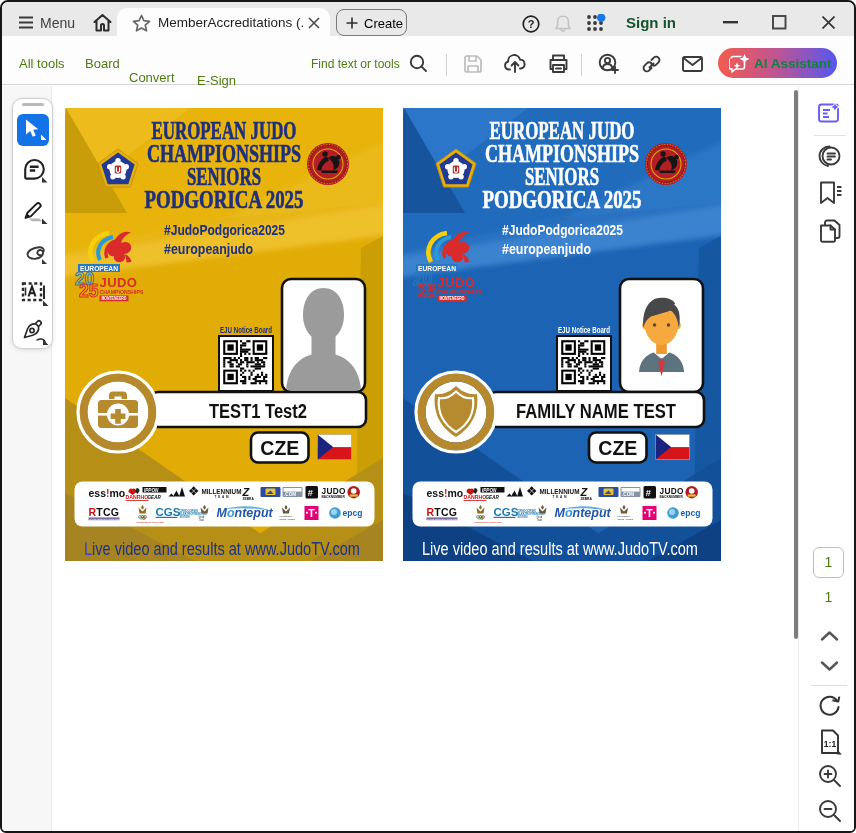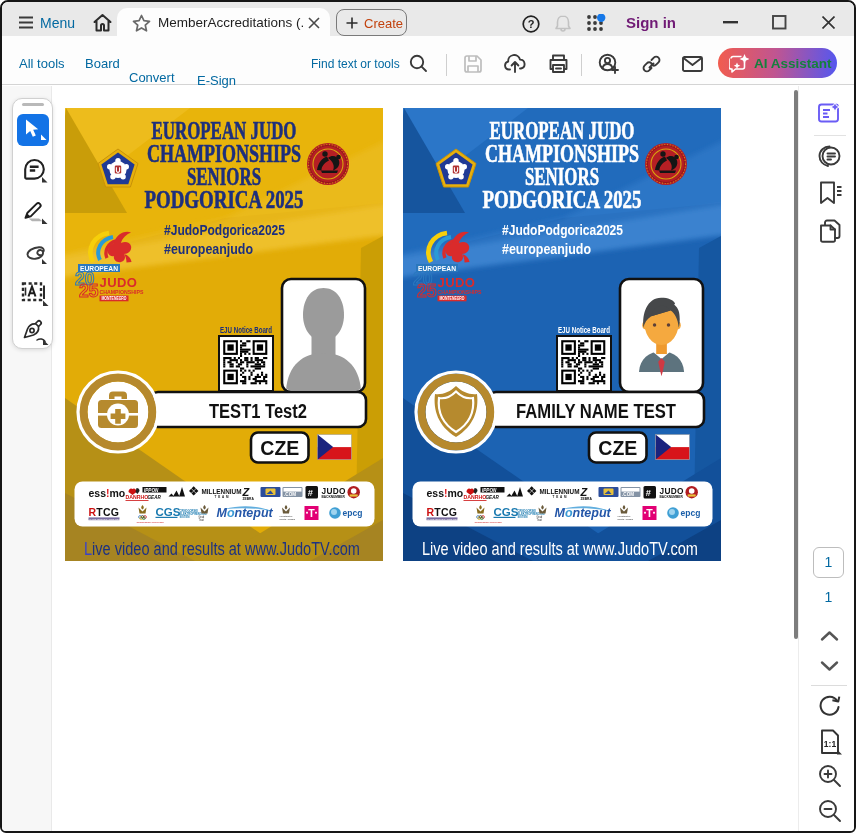--- a/index.html
+++ b/index.html
@@ -2,71 +2,71 @@
 <html><head><meta charset="utf-8"><style>
 *{margin:0;padding:0;box-sizing:border-box}
 body{width:856px;height:833px;background:#fff;font-family:"Liberation Sans",sans-serif;position:relative;overflow:hidden}
 .win{position:absolute;inset:0;border:2px solid #161616;border-radius:8px 8px 6px 6px;background:#fff;overflow:hidden}
 .titlebar{position:absolute;left:0;top:0;right:0;height:34px;background:#e9e9e9}
 .tab{position:absolute;left:115px;top:6px;width:213px;height:28px;background:#fdfdfd;border-radius:10px 10px 0 0}
 .row2{position:absolute;left:0;top:34px;right:0;height:49px;background:#fdfdfd;border-bottom:1px solid #d4d4d4}
 .leftrail{position:absolute;left:0;top:84px;bottom:0;width:50px;background:#f7f7f7;border-right:1px solid #e9e9e9}
 .panel{position:absolute;left:10px;top:96px;width:41px;height:251px;background:#fff;border:1px solid #d0d0d0;border-radius:10px;box-shadow:0 1px 4px rgba(0,0,0,.12)}
 .rightrail{position:absolute;right:0;top:84px;bottom:0;width:56px;background:#fff;border-left:1px solid #ececec}
-.lbl{position:absolute;font-size:13px;color:#0369a1}
+.lbl{position:absolute;font-size:13px;color:#4d7c0f}
 svg{display:block}
 </style></head><body>
 <div class="win">
 <div class="titlebar"></div>
 <div class="tab"></div>
 <div class="row2"></div>
 <div class="leftrail"></div>
 <div class="rightrail"></div>
 <svg style="position:absolute;left:16px;top:13px" width="16" height="15">
       <g stroke="#3a3a3a" stroke-width="1.9">
         <path d="M1,2.5 h14 M1,7.5 h14 M1,12.5 h14"></path>
       </g>
     </svg>
-<div class="lbl" style="left:38px;top:13px;color:#0369a1;font-size:14px">Menu</div>
+<div class="lbl" style="left:38px;top:13px;color:#404040;font-size:14px">Menu</div>
 <svg style="position:absolute;left:90px;top:11px" width="21" height="20">
       <path d="M2.5,9 L10.5,2 L18.5,9 M4.5,8 V17.5 H9 V12.5 a1.5,1.5 0 0 1 3,0 V17.5 H16.5 V8" stroke="#2c2c2c" stroke-width="2" fill="none" stroke-linejoin="round" stroke-linecap="round"></path>
     </svg>
 <svg style="position:absolute;left:130px;top:12px" width="19" height="18">
       <path d="M9.5,1.5 l2.4,5.2 5.6,.6 -4.2,3.9 1.2,5.6 -5,-2.9 -5,2.9 1.2,-5.6 -4.2,-3.9 5.6,-.6 z" stroke="#6a6a6a" stroke-width="1.7" fill="none" stroke-linejoin="round"></path>
     </svg>
 <div class="lbl" style="left:156px;top:13px;width:146px;white-space:nowrap;overflow:hidden;color:#1f1f1f;font-size:13.5px">MemberAccreditations (...</div>
 <svg style="position:absolute;left:306px;top:15px" width="12" height="12">
       <path d="M1,1 L11,11 M11,1 L1,11" stroke="#4a4a4a" stroke-width="1.6"></path>
     </svg>
 <div style="position:absolute;left:334px;top:7px;width:71px;height:27px;border:1.5px solid #7a7a7a;border-radius:8px"></div>
 <svg style="position:absolute;left:344px;top:15px" width="12" height="12">
       <path d="M6,0.5 V11.5 M0.5,6 H11.5" stroke="#2c2c2c" stroke-width="1.6"></path>
     </svg>
-<div class="lbl" style="left:362px;top:14px;color:#c2410c;font-size:13px">Create</div>
+<div class="lbl" style="left:362px;top:14px;color:#000000;font-size:13px">Create</div>
 <svg style="position:absolute;left:520px;top:13px" width="18" height="18">
       <circle cx="9" cy="9" r="7.8" stroke="#222" stroke-width="1.7" fill="none"></circle>
       <text x="9" y="13" font-size="11" font-weight="bold" fill="#222" text-anchor="middle" font-family="Liberation Sans">?</text>
     </svg>
 <svg style="position:absolute;left:552px;top:12px" width="18" height="19">
       <path d="M9,2 C5.7,2 3.5,4.5 3.5,8 V12 L2,14.5 H16 L14.5,12 V8 C14.5,4.5 12.3,2 9,2 Z M7,15 a2,2 0 0 0 4,0" stroke="#c2c2c2" stroke-width="1.6" fill="none" stroke-linejoin="round"></path>
     </svg>
 <svg style="position:absolute;left:584px;top:12px" width="20" height="19">
 <g fill="#3a3a3a">
         <circle cx="3" cy="3" r="1.9"></circle>
         <circle cx="9" cy="3" r="1.9"></circle>
         <circle cx="3" cy="9" r="1.9"></circle>
         <circle cx="9" cy="9" r="1.9"></circle>
         <circle cx="15" cy="9" r="1.9"></circle>
         <circle cx="3" cy="15" r="1.9"></circle>
         <circle cx="9" cy="15" r="1.9"></circle>
         <circle cx="15" cy="15" r="1.9"></circle>
       </g>
 <circle cx="15.2" cy="3.8" r="4.2" fill="#1678e8"></circle>
     </svg>
-<div class="lbl" style="left:624px;top:12px;font-weight:bold;font-size:15px;color:#701a75">Sign in</div>
+<div class="lbl" style="left:624px;top:12px;font-weight:bold;font-size:15px;color:#14532d">Sign in</div>
 <svg style="position:absolute;left:721px;top:19px" width="15" height="3">
       <rect width="15" height="2.4" fill="#333"></rect>
     </svg>
 <svg style="position:absolute;left:770px;top:13px" width="15" height="15">
       <rect x="1" y="1" width="12.5" height="12.5" stroke="#444" stroke-width="1.9" fill="none"></rect>
     </svg>
 <svg style="position:absolute;left:820px;top:14px" width="13" height="13">
       <path d="M0.5,0.5 L12.5,12.5 M12.5,0.5 L0.5,12.5" stroke="#333" stroke-width="1.7"></path>
     </svg>
 <div class="lbl" style="left:17px;top:54px">All tools</div>

